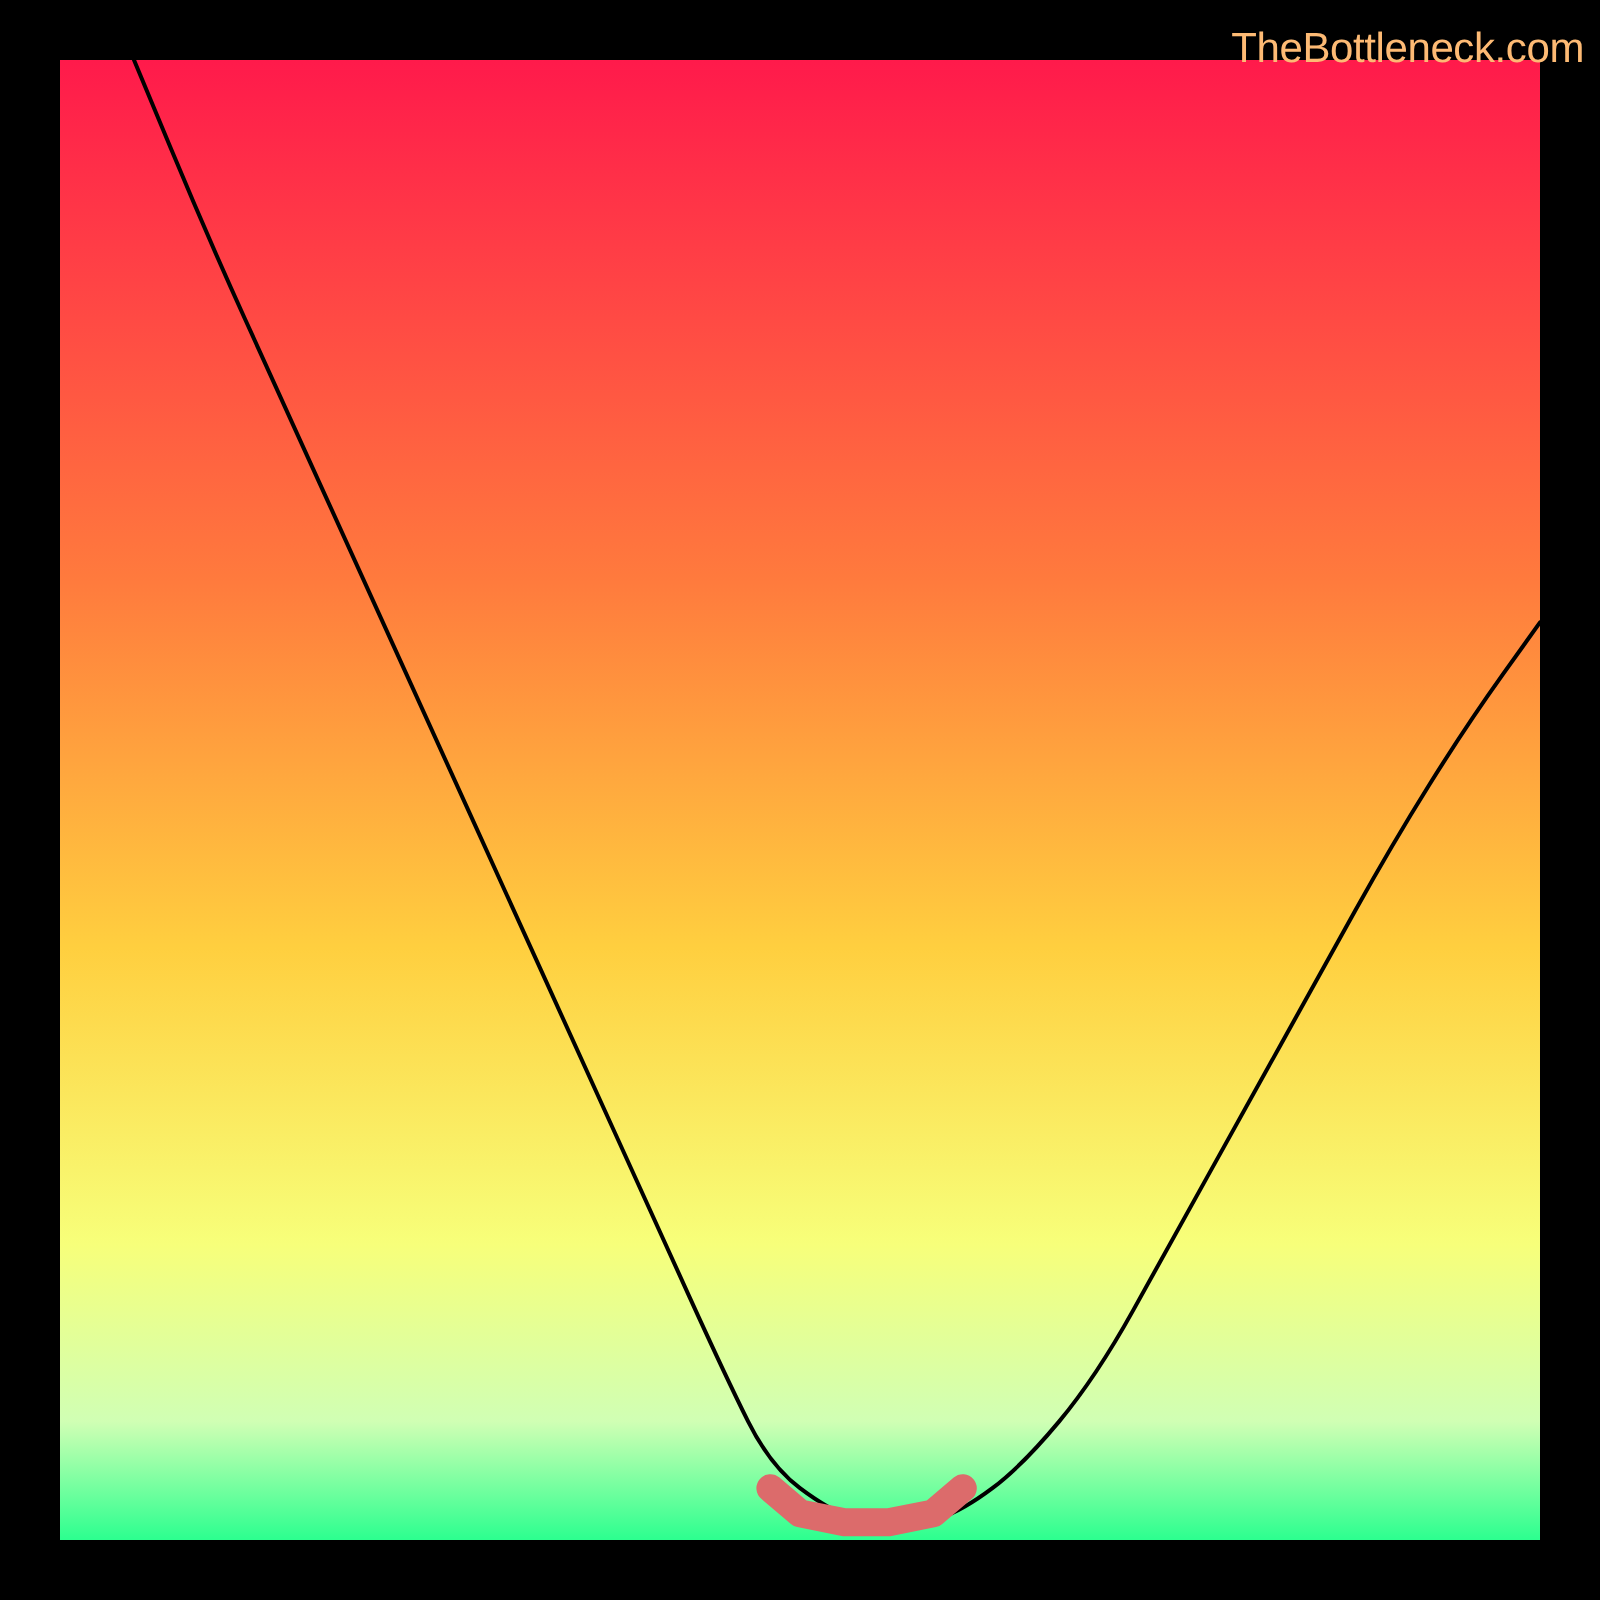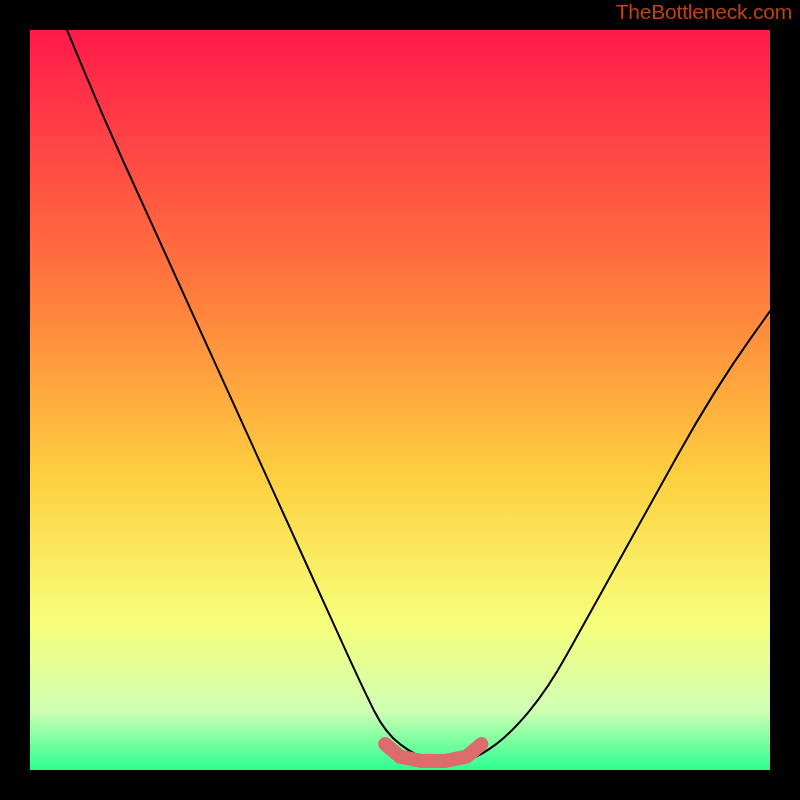--- a/index.html
+++ b/index.html
@@ -12,23 +12,23 @@
     font-family: Arial, Helvetica, sans-serif;
   }
   .frame {
     position: relative;
     width: 800px;
     height: 800px;
     background: #000;
   }
   .watermark {
     position: absolute;
-    top: 0;
+    top: 13px;
     right: 8px;
-    color: #c2410c;
+    color: #fdba74;
     font-size: 21px;
     font-weight: 500;
     letter-spacing: -0.2px;
     z-index: 4;
   }
   svg.plot {
     position: absolute;
     left: 0;
     top: 0;
     width: 800px;

